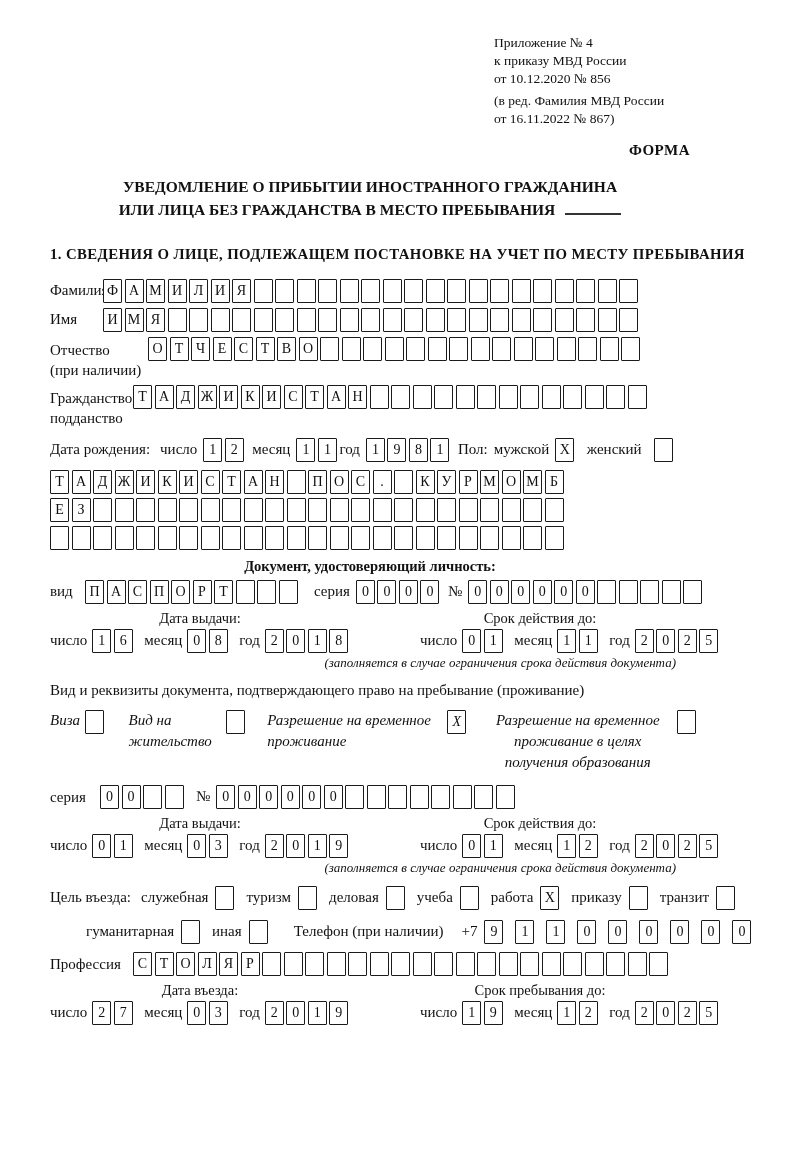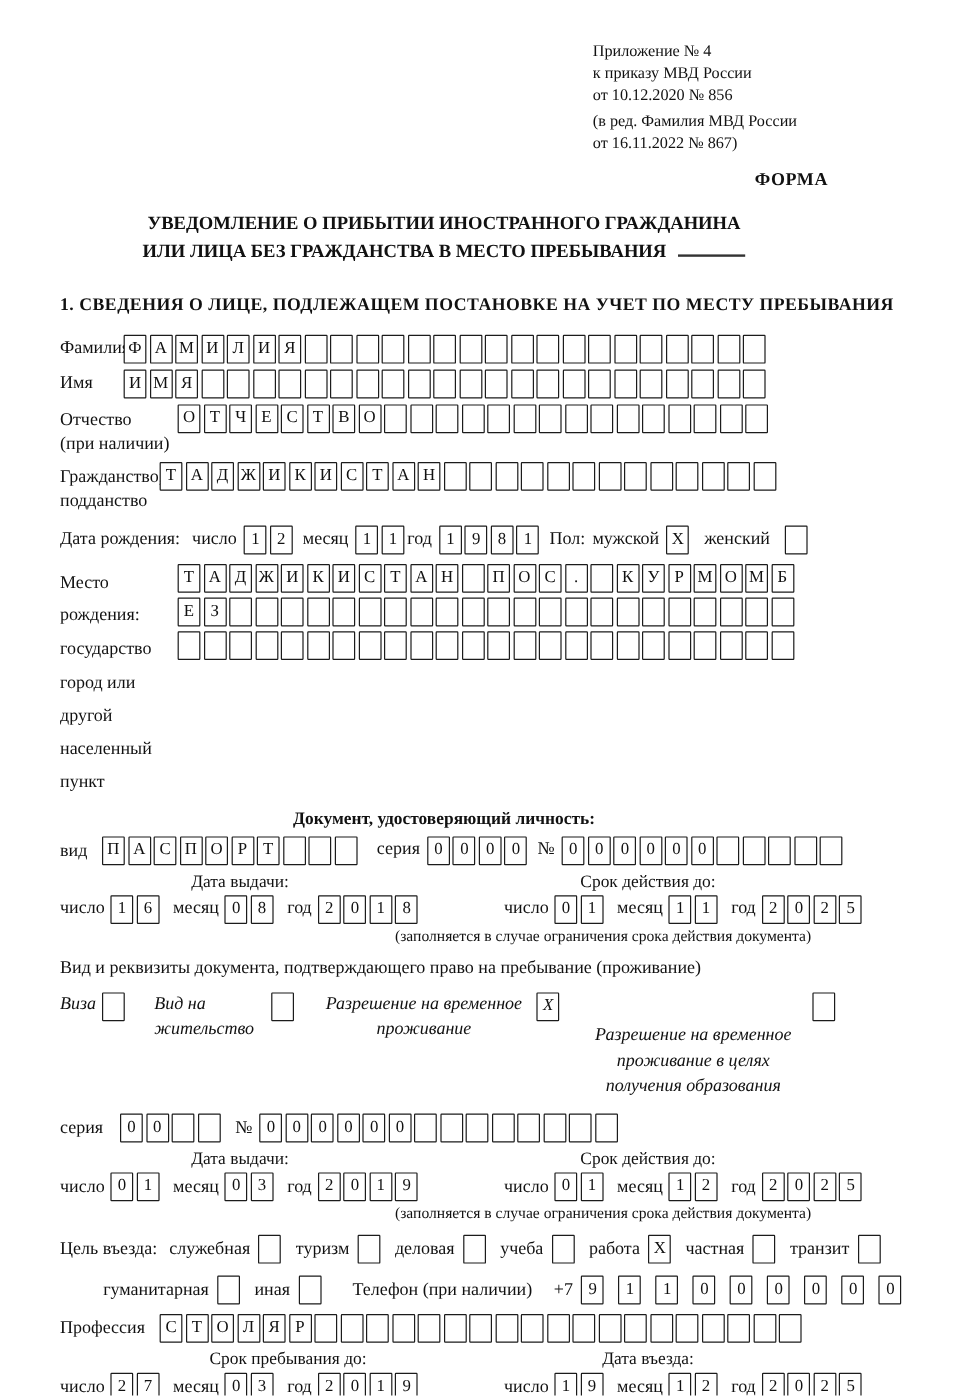--- a/index.html
+++ b/index.html
@@ -41,30 +41,30 @@
 
   
   .col-headers { display:flex; margin-top:6px; font-size:14.5px;justify-content:center; }
   .col-headers .h { width:330px; text-align:center; }
   .col-headers .h.right { margin-left:40px; }
   .dates-row { display:flex; margin-top:2px; }
   .date-group { display:flex; align-items:center; width:330px; flex:none; }
   .date-group.right { margin-left:40px; }
   .date-group .word { margin-right:5px; }
   .date-group .cells { margin-right:9px; }
-  .note-right { font-size:13px; text-align:right; padding-right:14px; margin-top:2px; }
+  .note-right { font-size:13px; text-align:right; padding-right:14px; margin-top:2px;font-style:italic; }
 
   .intro { font-size:15px; margin-top:8px; line-height:1.55; }
 
   
   .checkbox-row { display:flex; align-items:flex-start; margin-top:8px;font-style:italic; }
   .cb-item { display:flex; align-items:flex-start; }
   .cb-label { font-size:15px; line-height:1.4; }
-  .cb-label.c2 { width:172px; text-align:center; }
-  .cb-label.c3 { width:182px; text-align:center;margin-top:26px; }
+  .cb-label.c2 { width:172px; }
+  .cb-label.c3 { width:182px; text-align:center; }
   .cb-item .cell { margin-left:8px; }
 
   
   .purpose-row { display:flex; align-items:center; margin-top:10px; }
   .purpose-row .word { margin-right:7px; }
   .purpose-row .cell { margin-right:12px; }
   .indent { margin-left:36px; }
 </style>
 </head>
 <body>
@@ -236,26 +236,20 @@
         <span class="cell">1</span>
       </span>
     <span class="word ml6">Пол:</span>
     <span class="word ml6 mr6">мужской</span>
     <span class="cell">X</span>
     <span class="word ml10 mr6">женский</span>
     <span class="cell ml6"></span>
   </div>
 
   <div class="form-row top" style="margin-top:8px;">
-    <div class="row-label w98" style="margin-top:3px; line-height:1.85;">
-      <div>Место рождения:</div>
-      <div>государство</div>
-      <div>город или другой</div>
-      <div>населенный пункт</div>
-    </div>
     <div class="cells-col">
       <span class="cells">
           <span class="cell">Т</span>
           <span class="cell">А</span>
           <span class="cell">Д</span>
           <span class="cell">Ж</span>
           <span class="cell">И</span>
           <span class="cell">К</span>
           <span class="cell">И</span>
           <span class="cell">С</span>
@@ -517,21 +511,21 @@
     <span class="word">служебная</span>
     <span class="cell"></span>
     <span class="word">туризм</span>
     <span class="cell"></span>
     <span class="word">деловая</span>
     <span class="cell"></span>
     <span class="word">учеба</span>
     <span class="cell"></span>
     <span class="word">работа</span>
     <span class="cell">X</span>
-    <span class="word">частная</span>
+    <span class="word">приказу</span>
     <span class="cell"></span>
     <span class="word">транзит</span>
     <span class="cell"></span>
   </div>
 
   <div class="purpose-row indent">
     <span class="word">гуманитарная</span>
     <span class="cell"></span>
     <span class="word">иная</span>
     <span class="cell"></span>
@@ -575,22 +569,22 @@
         <span class="cell"></span>
         <span class="cell"></span>
         <span class="cell"></span>
         <span class="cell"></span>
         <span class="cell"></span>
         <span class="cell"></span>
       </span>
   </div>
 
   <div class="col-headers">
+    <span class="h">Дата въезда:</span>
     <span class="h right">Срок пребывания до:</span>
-    <span class="h">Дата въезда:</span>
   </div>
   <div class="dates-row">
     <div class="date-group">
       <span class="word">число</span>
       <span class="cells">
           <span class="cell">2</span>
           <span class="cell">7</span>
         </span>
       <span class="word">месяц</span>
       <span class="cells">

